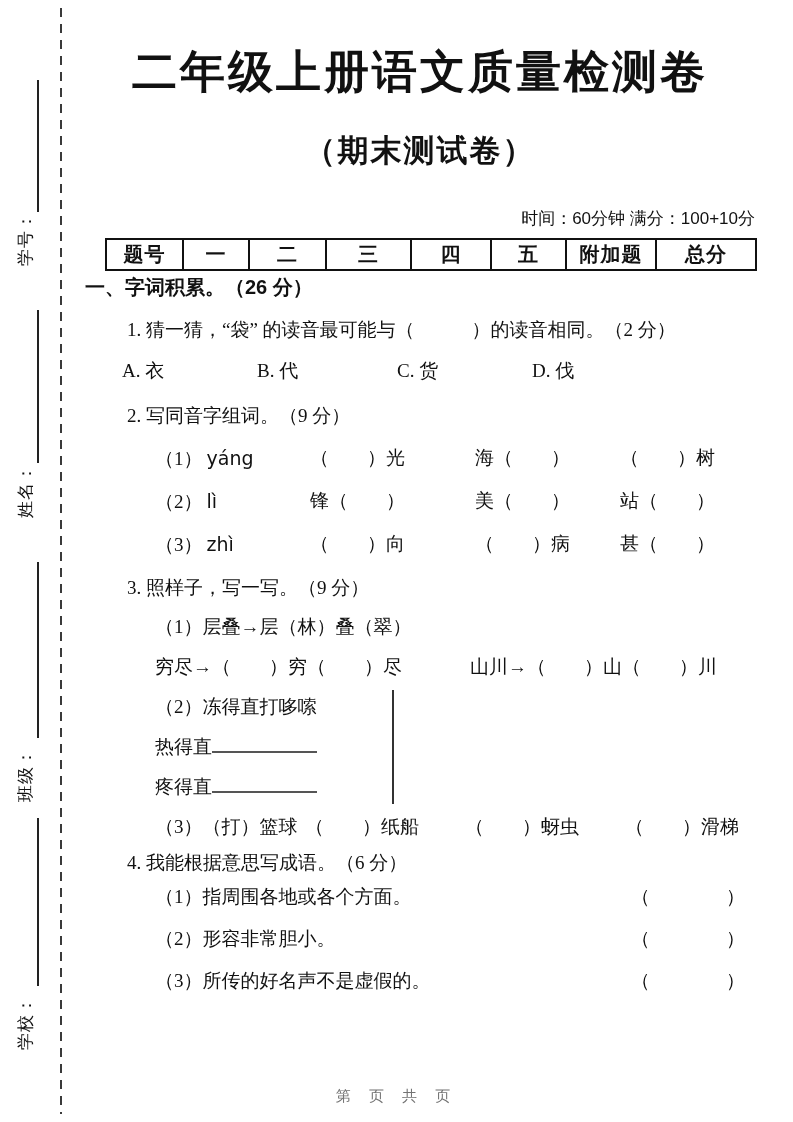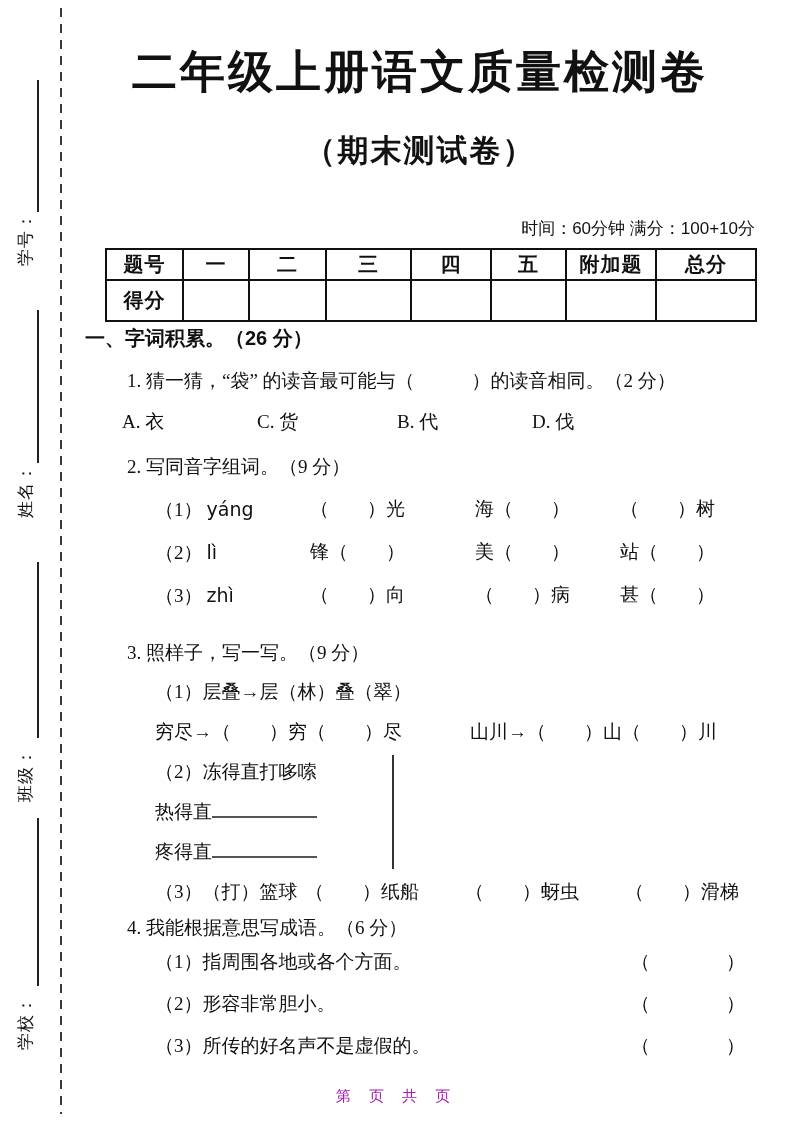--- a/index.html
+++ b/index.html
@@ -70,21 +70,21 @@
   }
   .subtitle {
     margin-top: 32px;
     text-align: center;
     font-family: "Liberation Sans", sans-serif;
     font-size: 31px;
     font-weight: 800;
     letter-spacing: 2px;
   }
   .meta {
-    margin-top: 46px;
+    margin-top: 36px;
     text-align: right;
     font-family: "Liberation Sans", sans-serif;
     font-size: 17px;
     font-weight: 500;
     line-height: 22px;
   }
   table.score-table {
     margin: 8px 0 0 20px;
     width: 650px;
     border-collapse: collapse;
@@ -169,21 +169,21 @@
   .q4-answer { margin-left: auto; }
 
   .footer {
     position: absolute;
     bottom: 16px;
     left: 0; right: 0;
     text-align: center;
     font-family: "Liberation Sans", sans-serif;
     font-size: 15px;
     letter-spacing: 7px;
-    color: #a21caf;
+    color: #737373;
   }
 </style>
 </head>
 <body>
 
 <div class="sheet">
 
   <div class="margin-strip">
     <div class="dash-line"></div>
 
@@ -221,40 +221,30 @@
           <tr class="hdr">
         <td>题号</td>
         <td>一</td>
         <td>二</td>
         <td>三</td>
         <td>四</td>
         <td>五</td>
         <td>附加题</td>
         <td>总分</td>
       </tr>
-      <tr class="scr">
-        <td>得分</td>
-        <td></td>
-        <td></td>
-        <td></td>
-        <td></td>
-        <td></td>
-        <td></td>
-        <td></td>
-      </tr>
     </tbody>
       </table>
 
     <div class="section-heading">一、字词积累。（26 分）</div>
 
     <div class="stem">1. 猜一猜，“袋” 的读音最可能与（　　　）的读音相同。（2 分）</div>
     <div class="options-row">
       <span class="opt">A. 衣</span>
+      <span class="opt">B. 代</span>
       <span class="opt">C. 货</span>
-      <span class="opt">B. 代</span>
       <span class="opt">D. 伐</span>
     </div>
 
     <div class="stem" style="margin-top:18px">2. 写同音字组词。（9 分）</div>
     <div class="q2-grid">
       <span><span>（1）</span><span class="pinyin">yáng</span></span>
       <span>（　　）光</span>
       <span>海（　　）</span>
       <span>（　　）树</span>
 
@@ -262,21 +252,21 @@
       <span>锋（　　）</span>
       <span>美（　　）</span>
       <span>站（　　）</span>
 
       <span><span>（3）</span><span class="pinyin">zhì</span></span>
       <span>（　　）向</span>
       <span>（　　）病</span>
       <span>甚（　　）</span>
     </div>
 
-    <div class="stem" style="margin-top:22px">3. 照样子，写一写。（9 分）</div>
+    <div class="stem" style="margin-top:8px">3. 照样子，写一写。（9 分）</div>
     <div class="q3-example">（1）层叠→层（林）叠（翠）</div>
     <div class="q3-pair">
       <span class="pair-left">穷尽→（　　）穷（　　）尽</span>
       <span>山川→（　　）山（　　）川</span>
     </div>
 
     <div class="q3-part2">
       <div class="p2-left">
         <div>（2）冻得直打哆嗦</div>
         <div><span>热得直</span><span class="blank-line"></span></div>

